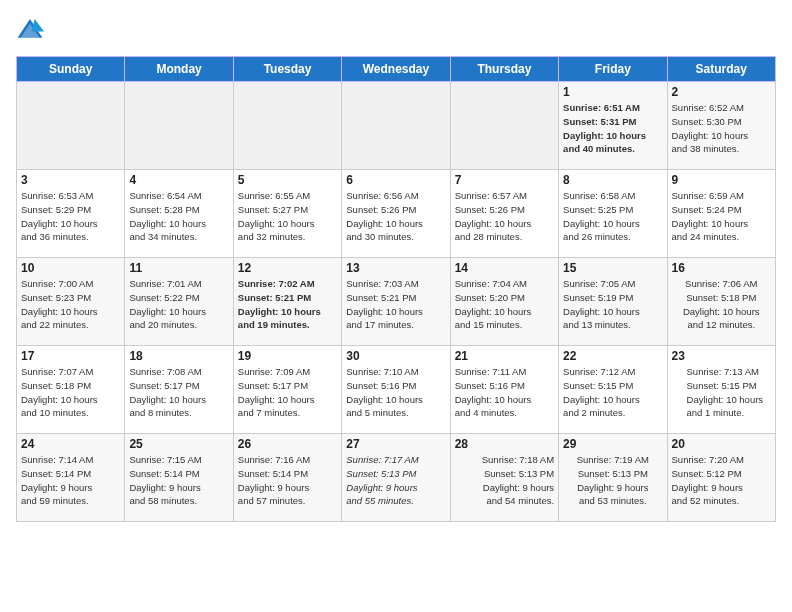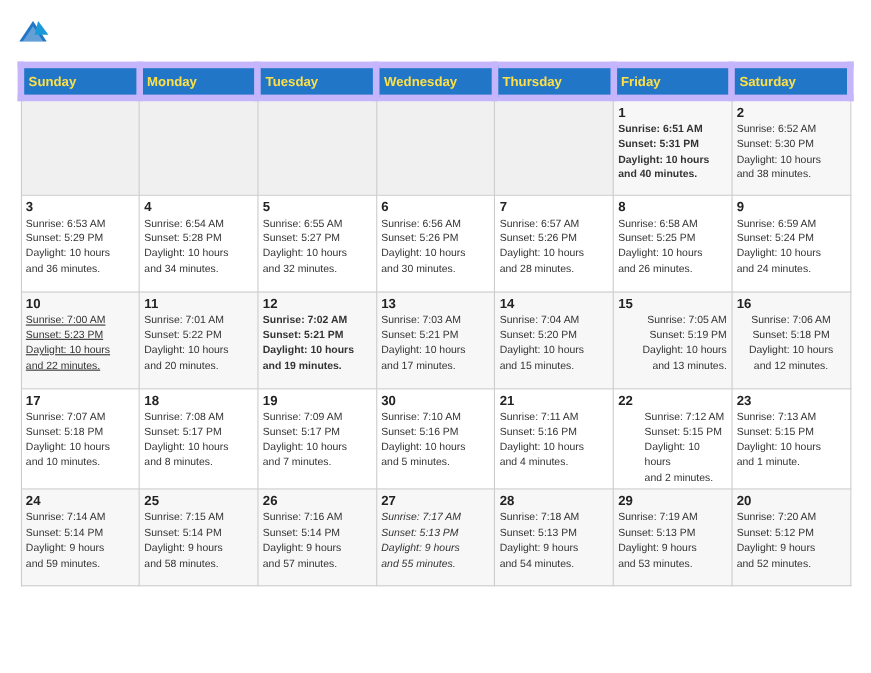--- a/index.html
+++ b/index.html
@@ -49,26 +49,26 @@
       font-size: 16px;
       color: #444;
     }
     .calendar {
       width: 100%;
       border-collapse: collapse;
       table-layout: fixed;
     }
     .calendar thead th {
       background: #2176c7;
-      color: #fde047;
+      color: #ffffff;
       font-size: 12px;
       font-weight: bold;
       padding: 5px 4px;
-      text-align: left;
-      border: 6px solid #c4b5fd;
+      text-align: center;
+      border: 1px solid #c4b5fd;
     }
     .calendar tbody td {
       vertical-align: top;
       border: 1px solid #ccc;
       padding: 3px 4px;
       font-size: 10px;
       color: #333;
       height: 88px;
       background: #fff;
     }
@@ -196,21 +196,21 @@
             <div class="day-number">9</div>
             <div class="day-info" style="white-space: pre-line;">Sunrise: 6:59 AM
 Sunset: 5:24 PM
 Daylight: 10 hours
 and 24 minutes.</div>
           </td>
         </tr>
         <tr>
           <td>
             <div class="day-number">10</div>
-            <div class="day-info" style="white-space: pre-line; text-decoration: underline;">Sunrise: 7:00 AM
+            <div class="day-info" style="white-space: pre-line;">Sunrise: 7:00 AM
 Sunset: 5:23 PM
 Daylight: 10 hours
 and 22 minutes.</div>
           </td>
           <td>
             <div class="day-number">11</div>
             <div class="day-info" style="white-space: pre-line;">Sunrise: 7:01 AM
 Sunset: 5:22 PM
 Daylight: 10 hours
 and 20 minutes.</div>
@@ -231,21 +231,21 @@
           </td>
           <td>
             <div class="day-number">14</div>
             <div class="day-info" style="white-space: pre-line;">Sunrise: 7:04 AM
 Sunset: 5:20 PM
 Daylight: 10 hours
 and 15 minutes.</div>
           </td>
           <td>
             <div class="day-number">15</div>
-            <div class="day-info" style="white-space: pre-line; text-align: right;">Sunrise: 7:05 AM
+            <div class="day-info" style="white-space: pre-line;">Sunrise: 7:05 AM
 Sunset: 5:19 PM
 Daylight: 10 hours
 and 13 minutes.</div>
           </td>
           <td>
             <div class="day-number">16</div>
             <div class="day-info" style="white-space: pre-line; text-align: center;">Sunrise: 7:06 AM
 Sunset: 5:18 PM
 Daylight: 10 hours
 and 12 minutes.</div>
@@ -282,28 +282,28 @@
           </td>
           <td>
             <div class="day-number">21</div>
             <div class="day-info" style="white-space: pre-line;">Sunrise: 7:11 AM
 Sunset: 5:16 PM
 Daylight: 10 hours
 and 4 minutes.</div>
           </td>
           <td>
             <div class="day-number">22</div>
-            <div class="day-info" style="white-space: pre-line; margin-left: 24px;">Sunrise: 7:12 AM
+            <div class="day-info" style="white-space: pre-line;">Sunrise: 7:12 AM
 Sunset: 5:15 PM
 Daylight: 10 hours
 and 2 minutes.</div>
           </td>
           <td>
             <div class="day-number">23</div>
-            <div class="day-info" style="white-space: pre-line;">Sunrise: 7:13 AM
+            <div class="day-info" style="white-space: pre-line; margin-left: 15px;">Sunrise: 7:13 AM
 Sunset: 5:15 PM
 Daylight: 10 hours
 and 1 minute.</div>
           </td>
         </tr>
         <tr>
           <td>
             <div class="day-number">24</div>
             <div class="day-info" style="white-space: pre-line;">Sunrise: 7:14 AM
 Sunset: 5:14 PM
@@ -326,28 +326,28 @@
           </td>
           <td>
             <div class="day-number">27</div>
             <div class="day-info" style="white-space: pre-line; font-style: italic;">Sunrise: 7:17 AM
 Sunset: 5:13 PM
 Daylight: 9 hours
 and 55 minutes.</div>
           </td>
           <td>
             <div class="day-number">28</div>
-            <div class="day-info" style="white-space: pre-line;">Sunrise: 7:18 AM
+            <div class="day-info" style="white-space: pre-line; text-align: right;">Sunrise: 7:18 AM
 Sunset: 5:13 PM
 Daylight: 9 hours
 and 54 minutes.</div>
           </td>
           <td>
             <div class="day-number">29</div>
-            <div class="day-info" style="white-space: pre-line;">Sunrise: 7:19 AM
+            <div class="day-info" style="white-space: pre-line; text-align: center;">Sunrise: 7:19 AM
 Sunset: 5:13 PM
 Daylight: 9 hours
 and 53 minutes.</div>
           </td>
           <td>
             <div class="day-number">20</div>
             <div class="day-info" style="white-space: pre-line;">Sunrise: 7:20 AM
 Sunset: 5:12 PM
 Daylight: 9 hours
 and 52 minutes.</div>

